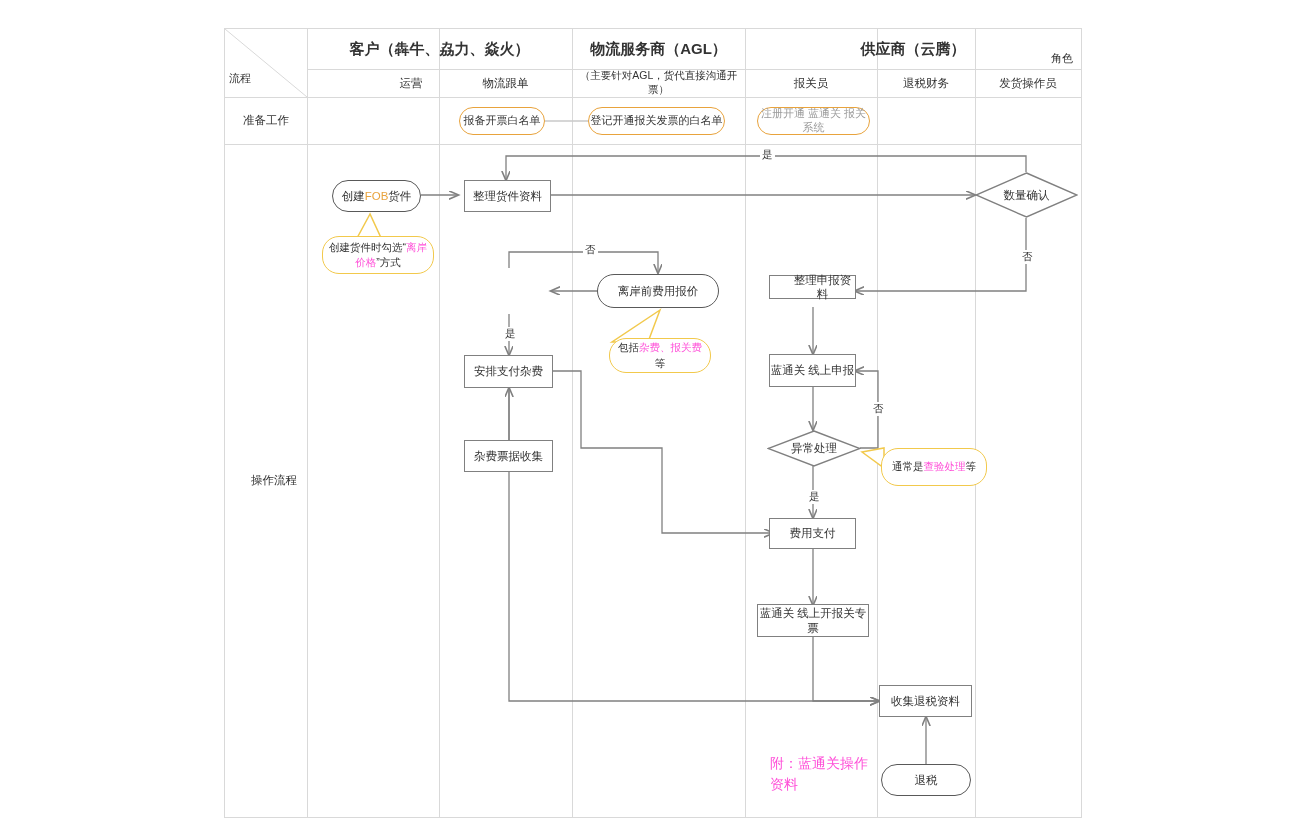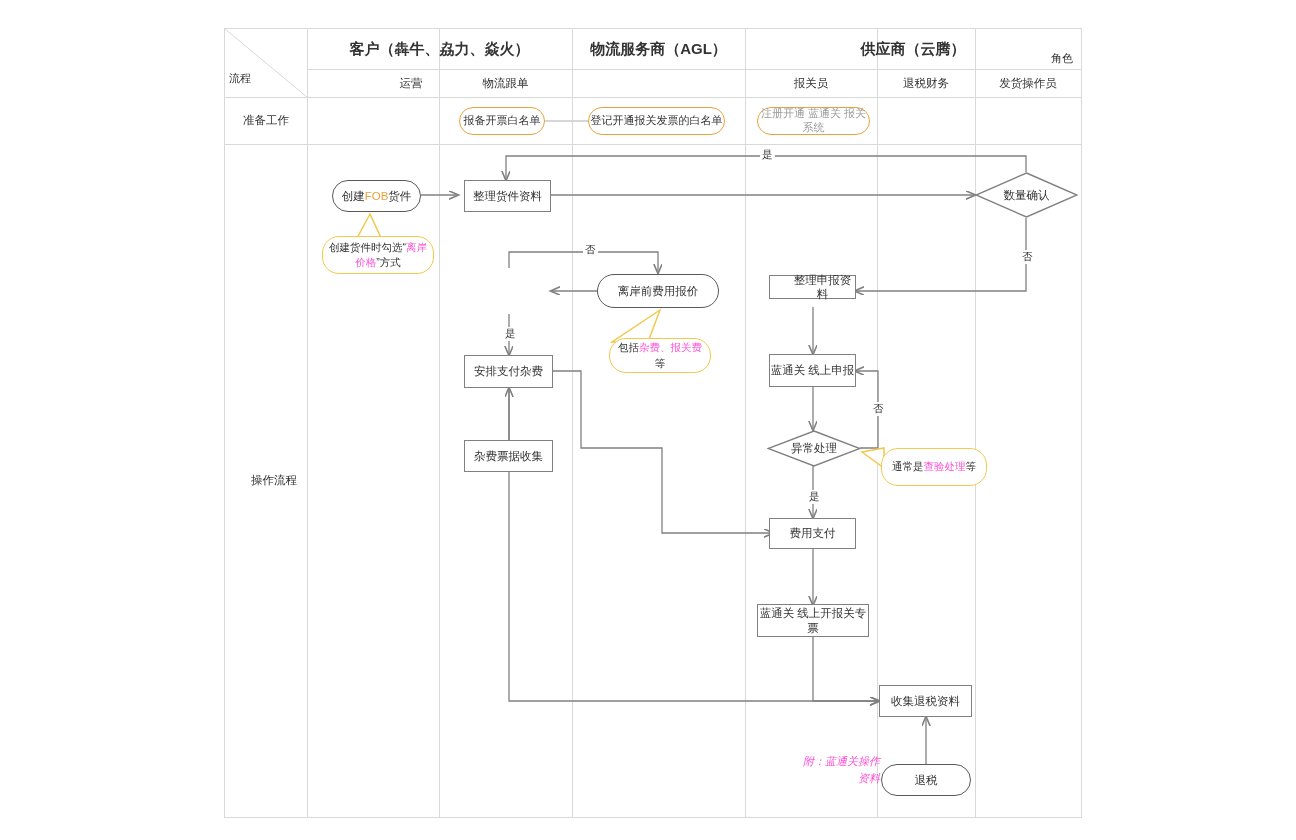--- a/index.html
+++ b/index.html
@@ -110,26 +110,25 @@
     text-align: center;
     padding: 4px 6px;
     box-sizing: border-box;
     line-height: 1.45;
     z-index: 6;
   }
   .hl { color: #ff4fd8; }
 
   .pink-note {
     position: absolute;
-    font-size: 11px;
+    font-size: 14px;
     color: #ff4fd8;
-    text-align: right;
+    text-align: left;
     line-height: 1.5;
     z-index: 6;
-    font-style: italic;
   }
 
   
   #wires {
     position: absolute;
     left: 0; top: 0;
     width: 1296px; height: 840px;
     z-index: 1;
     pointer-events: none;
   }
@@ -166,20 +165,21 @@
     </svg>
     <div class="corner-role">角色</div>
     <div class="corner-flow">流程</div>
 
     <div class="cell-label role-top" style="left:82px;  top:0;  width:265px; height:40px;">客户（犇牛、劦力、焱火）</div>
     <div class="cell-label role-top" style="left:347px; top:0;  width:173px; height:40px;">物流服务商（AGL）</div>
     <div class="cell-label role-top" style="left:520px; top:0;  width:336px; height:40px;">供应商（云腾）</div>
 
     <div class="cell-label role-sub" style="left:82px;  top:40px; width:132px; height:28px;margin-left:38px;">运营</div>
     <div class="cell-label role-sub" style="left:214px; top:40px; width:133px; height:28px;">物流跟单</div>
+    <div class="cell-label role-sub small" style="left:347px; top:40px; width:173px; height:28px;">（主要针对AGL，货代直接沟通开票）</div>
     <div class="cell-label role-sub" style="left:520px; top:40px; width:132px; height:28px;">报关员</div>
     <div class="cell-label role-sub" style="left:652px; top:40px; width:98px; height:28px;">退税财务</div>
     <div class="cell-label role-sub" style="left:750px; top:40px; width:106px; height:28px;">发货操作员</div>
 
     <div class="cell-label stage-label" style="left:0; top:68px; width:82px; height:47px;">准备工作</div>
     <div class="cell-label stage-label" style="left:8px; top:115px; width:82px; height:673px;">操作流程</div>
   </div>
 
   <svg id="wires">
     <defs>

